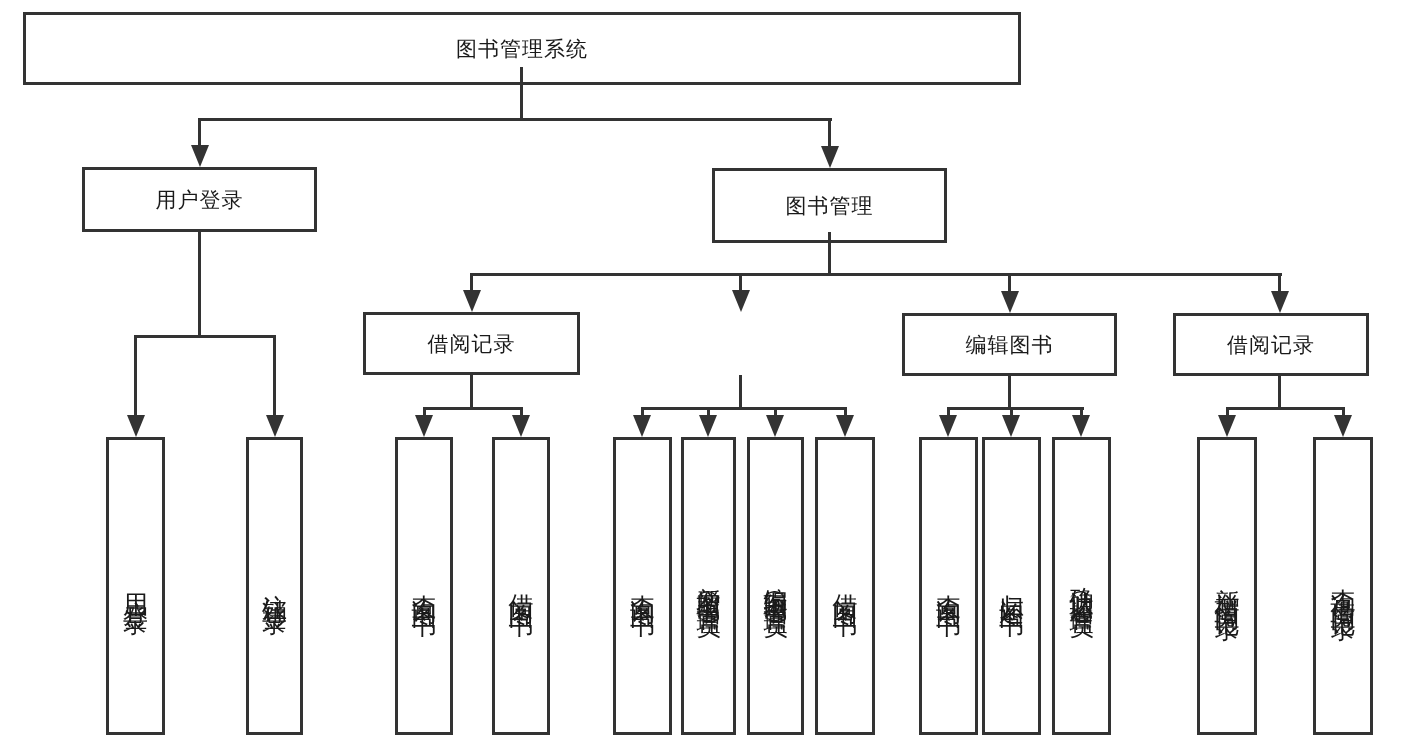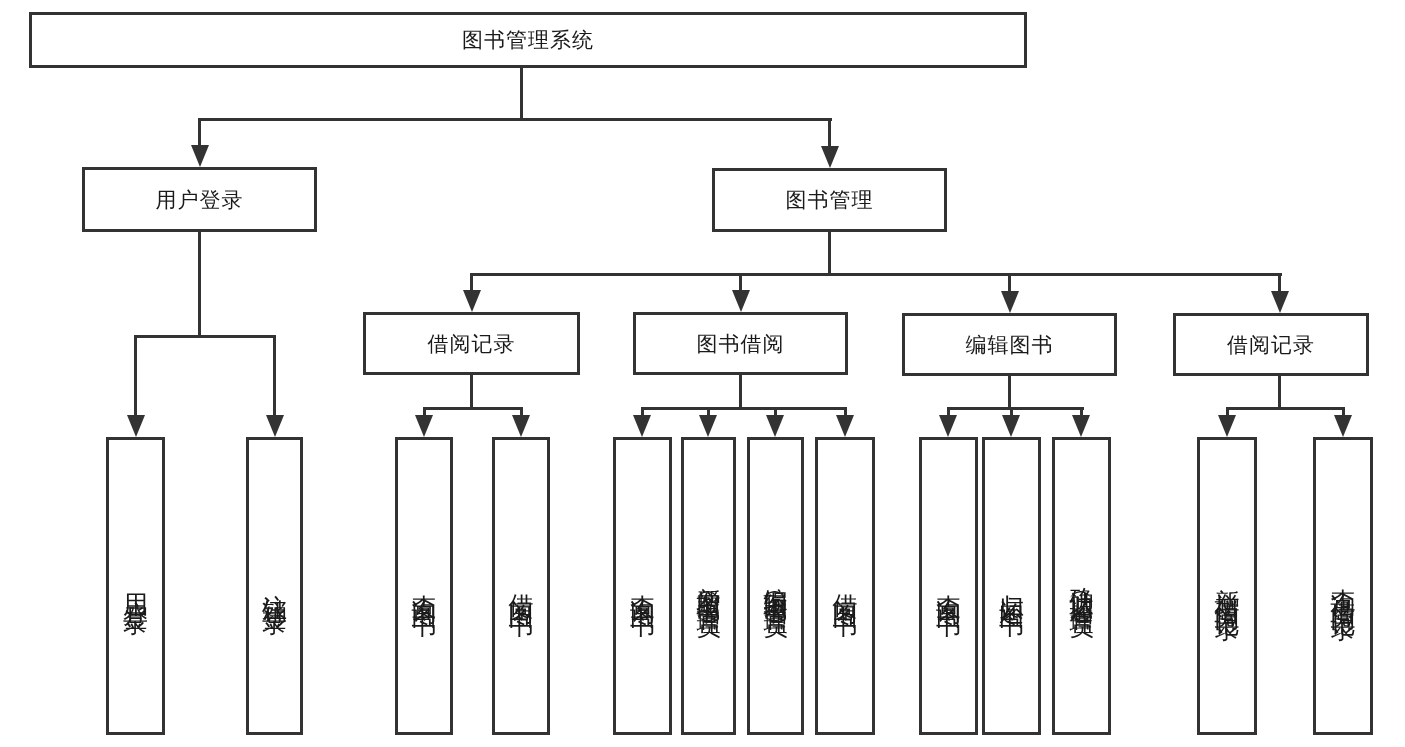--- a/index.html
+++ b/index.html
@@ -44,36 +44,33 @@
   .watermark{
     position:absolute;left:1183px;top:712px;width:220px;
     font-size:21px;color:var(--watermark);white-space:nowrap;z-index:5;
   }
 </style>
 </head>
 <body>
 
 <div class="stage">
 
-  <div class="hbox" style="left:29px;top:12px;width:998px;height:56px">
+  <div class="hbox" style="left:23px;top:12px;width:998px;height:73px">
     <span class="lbl">图书管理系统</span>
   </div>
 
   <div class="hbox" style="left:82px;top:167px;width:235px;height:65px">
     <span class="lbl">用户登录</span>
   </div>
-  <div class="hbox" style="left:712px;top:168px;width:235px;height:64px">
+  <div class="hbox" style="left:712px;top:168px;width:235px;height:75px">
     <span class="lbl">图书管理</span>
   </div>
 
   <div class="hbox" style="left:363px;top:312px;width:217px;height:63px">
     <span class="lbl">借阅记录</span>
-  </div>
-  <div class="hbox" style="left:633px;top:312px;width:215px;height:63px">
-    <span class="lbl">图书借阅</span>
   </div>
   <div class="hbox" style="left:902px;top:313px;width:215px;height:63px">
     <span class="lbl">编辑图书</span>
   </div>
   <div class="hbox" style="left:1173px;top:313px;width:196px;height:63px">
     <span class="lbl">借阅记录</span>
   </div>
 
   <div class="vbox" style="left:106px;width:59px">
     <span class="lbl">用户登录</span>

